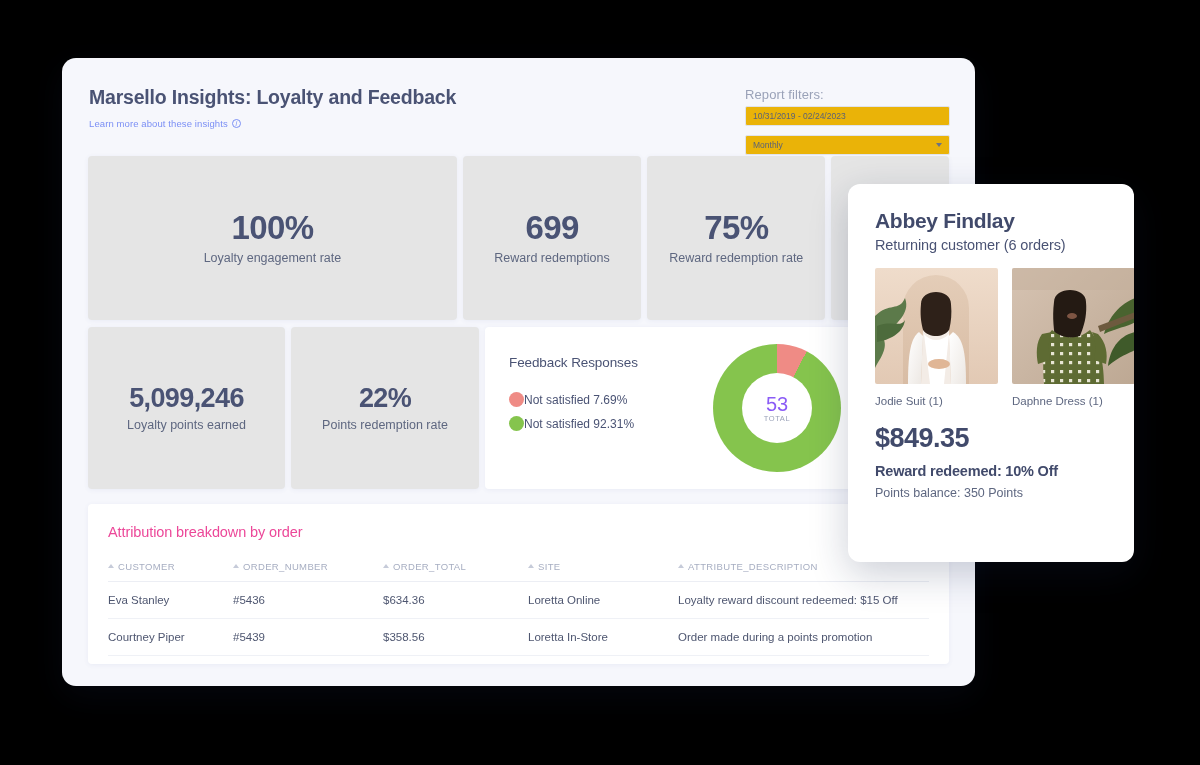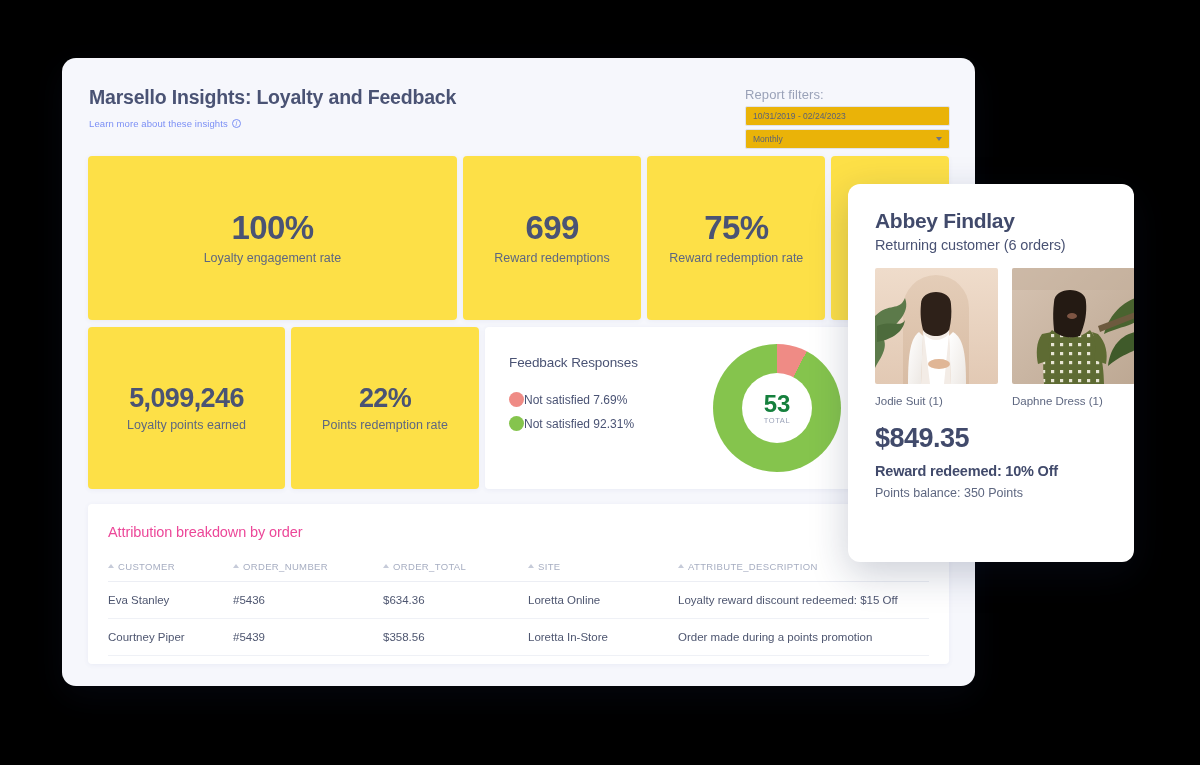--- a/index.html
+++ b/index.html
@@ -90,40 +90,40 @@
     height: 20px;
     background: #eab308;
     border: 1px solid #e0e3ec;
     border-radius: 2px;
     display: flex;
     align-items: center;
     padding: 0 7px;
     font-size: 8.5px;
     color: #5b6276;
   }
-  .filter-field + .filter-field { margin-top: 3px; }
+  .filter-field + .filter-field { margin-top: 9px; }
   .filter-select { justify-content: space-between; }
   .chev {
     width: 0; height: 0;
     border-left: 3.5px solid transparent;
     border-right: 3.5px solid transparent;
     border-top: 4px solid #6b7386;
   }
 
   
   .kpi-area {
     padding: 0 26px;
   }
   .kpi-row {
     display: flex;
     gap: 6px;
     margin-bottom: 7px;
   }
   .kpi-card {
-    background: #fde047;
+    background: #e5e5e5;
     border-radius: 4px;
     box-shadow: 0 1px 5px rgba(70, 90, 150, 0.07);
     display: flex;
     flex-direction: column;
     align-items: center;
     justify-content: center;
   }
   .kpi-row-1 .kpi-card { height: 164px; }
   .kpi-row-2 .kpi-card { height: 162px; }
 
@@ -197,23 +197,23 @@
     left: 29px; top: 29px;
     width: 70px; height: 70px;
     background: #ffffff;
     border-radius: 50%;
     display: flex;
     flex-direction: column;
     align-items: center;
     justify-content: center;
   }
   .donut-total-value {
-    font-size: 24px;
-    font-weight: 700;
-    color: #15803d;
+    font-size: 20px;
+    font-weight: 400;
+    color: #8b5cf6;
     line-height: 1;
   }
   .donut-total-label {
     font-size: 7.5px;
     color: #9aa2b8;
     letter-spacing: 0.6px;
     margin-top: 0;
   }
 
   

